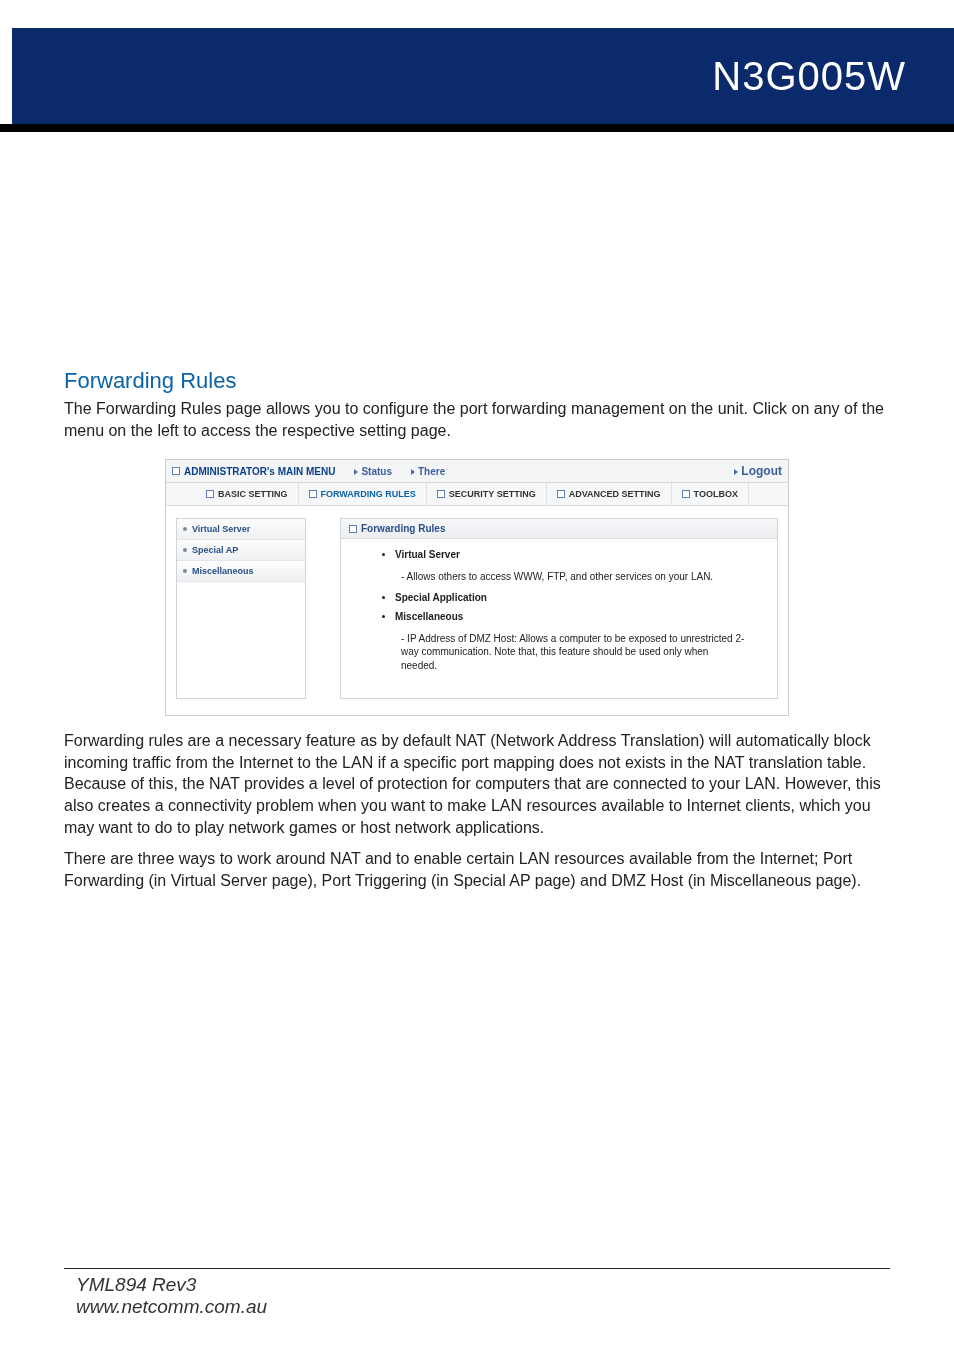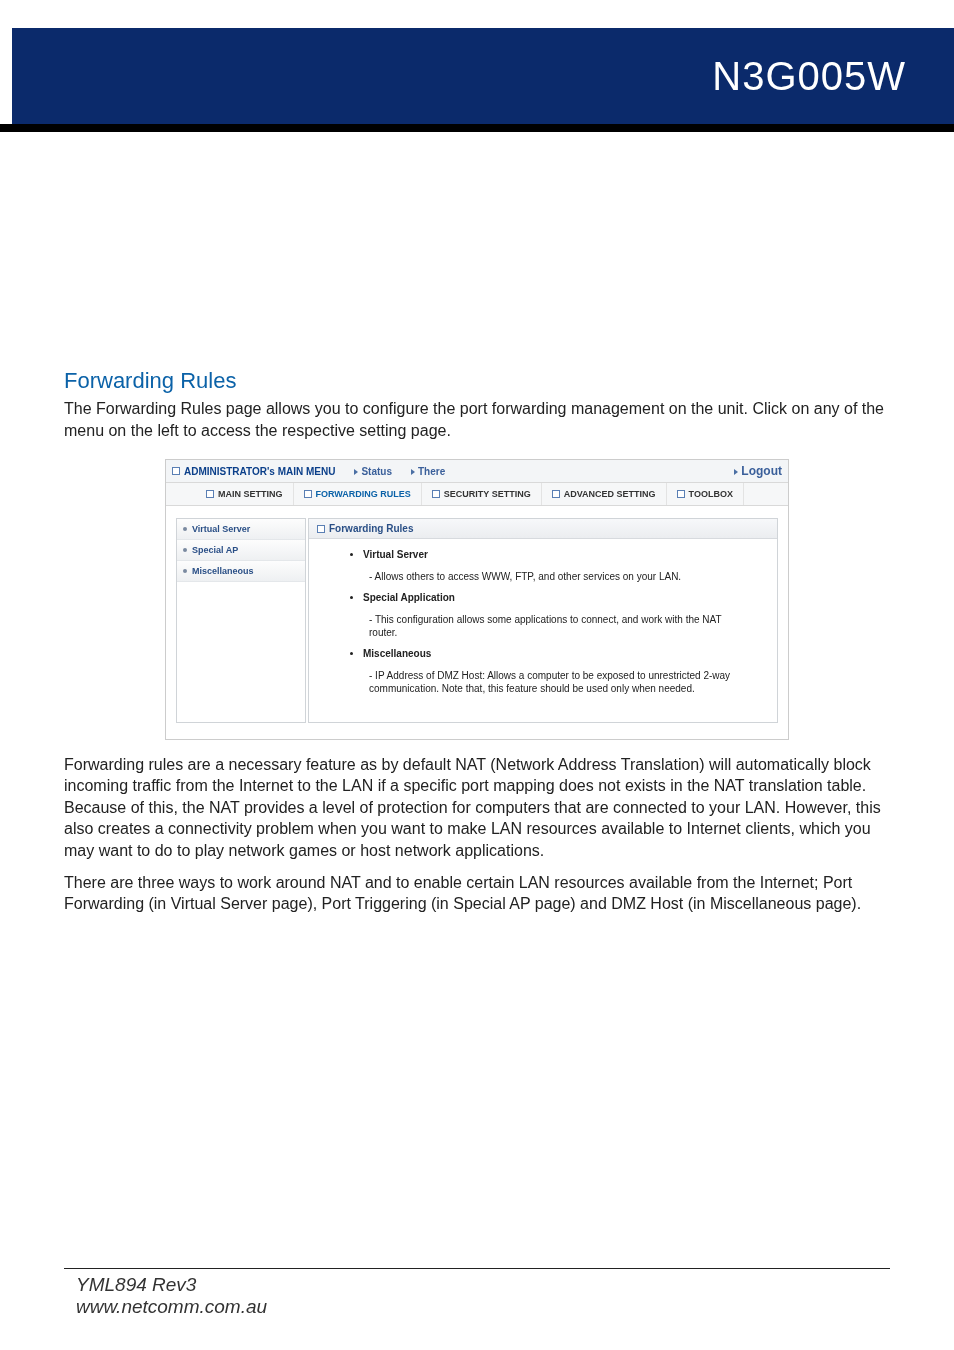--- a/index.html
+++ b/index.html
@@ -120,21 +120,21 @@
     border-right: 1px solid #e3e3e3;
     display: flex;
     align-items: center;
   }
   .shot-tab.active { color: #0b62a8; }
   .shot-tab:first-child { margin-left: 30px; }
 
   .shot-body {
     display: flex;
     padding: 12px 10px 16px 10px;
-    gap: 2px;
+    gap: 34px;
   }
   .shot-side {
     width: 130px;
     border: 1px solid #d0d4d8;
   }
   .side-item {
     padding: 5px 6px;
     font-size: 9px;
     font-weight: bold;
     color: #2a4f86;
@@ -217,21 +217,21 @@
       <span class="main-menu">ADMINISTRATOR's MAIN MENU</span>
       <span class="top-link"><span class="tri-icon"></span><span>Status</span></span>
       <span class="top-link"><span class="tri-icon"></span><span>There</span></span>
       <span class="spacer"></span>
       <span class="logout"><span class="tri-icon"></span><span>Logout</span></span>
     </div>
 
     <div class="shot-tabs">
       <div class="shot-tab">
           <span class="sq-icon"></span>
-          <span>MAIN SETTING</span>
+          <span>BASIC SETTING</span>
         </div>
       <div class="shot-tab active">
           <span class="sq-icon"></span>
           <span>FORWARDING RULES</span>
         </div>
       <div class="shot-tab">
           <span class="sq-icon"></span>
           <span>SECURITY SETTING</span>
         </div>
       <div class="shot-tab">
@@ -266,21 +266,20 @@
             <span>Forwarding Rules</span>
           </div>
         <div class="panel-body">
           <ul>
             <li>
               <span>Virtual Server</span>
               <span class="sub">- Allows others to access WWW, FTP, and other services on your LAN.</span>
             </li>
             <li>
               <span>Special Application</span>
-              <span class="sub">- This configuration allows some applications to connect, and work with the NAT router.</span>
             </li>
             <li>
               <span>Miscellaneous</span>
               <span class="sub">- IP Address of DMZ Host: Allows a computer to be exposed to unrestricted 2-way communication. Note that, this feature should be used only when needed.</span>
             </li>
           </ul>
         </div>
       </div>
     </div>
   </div>

